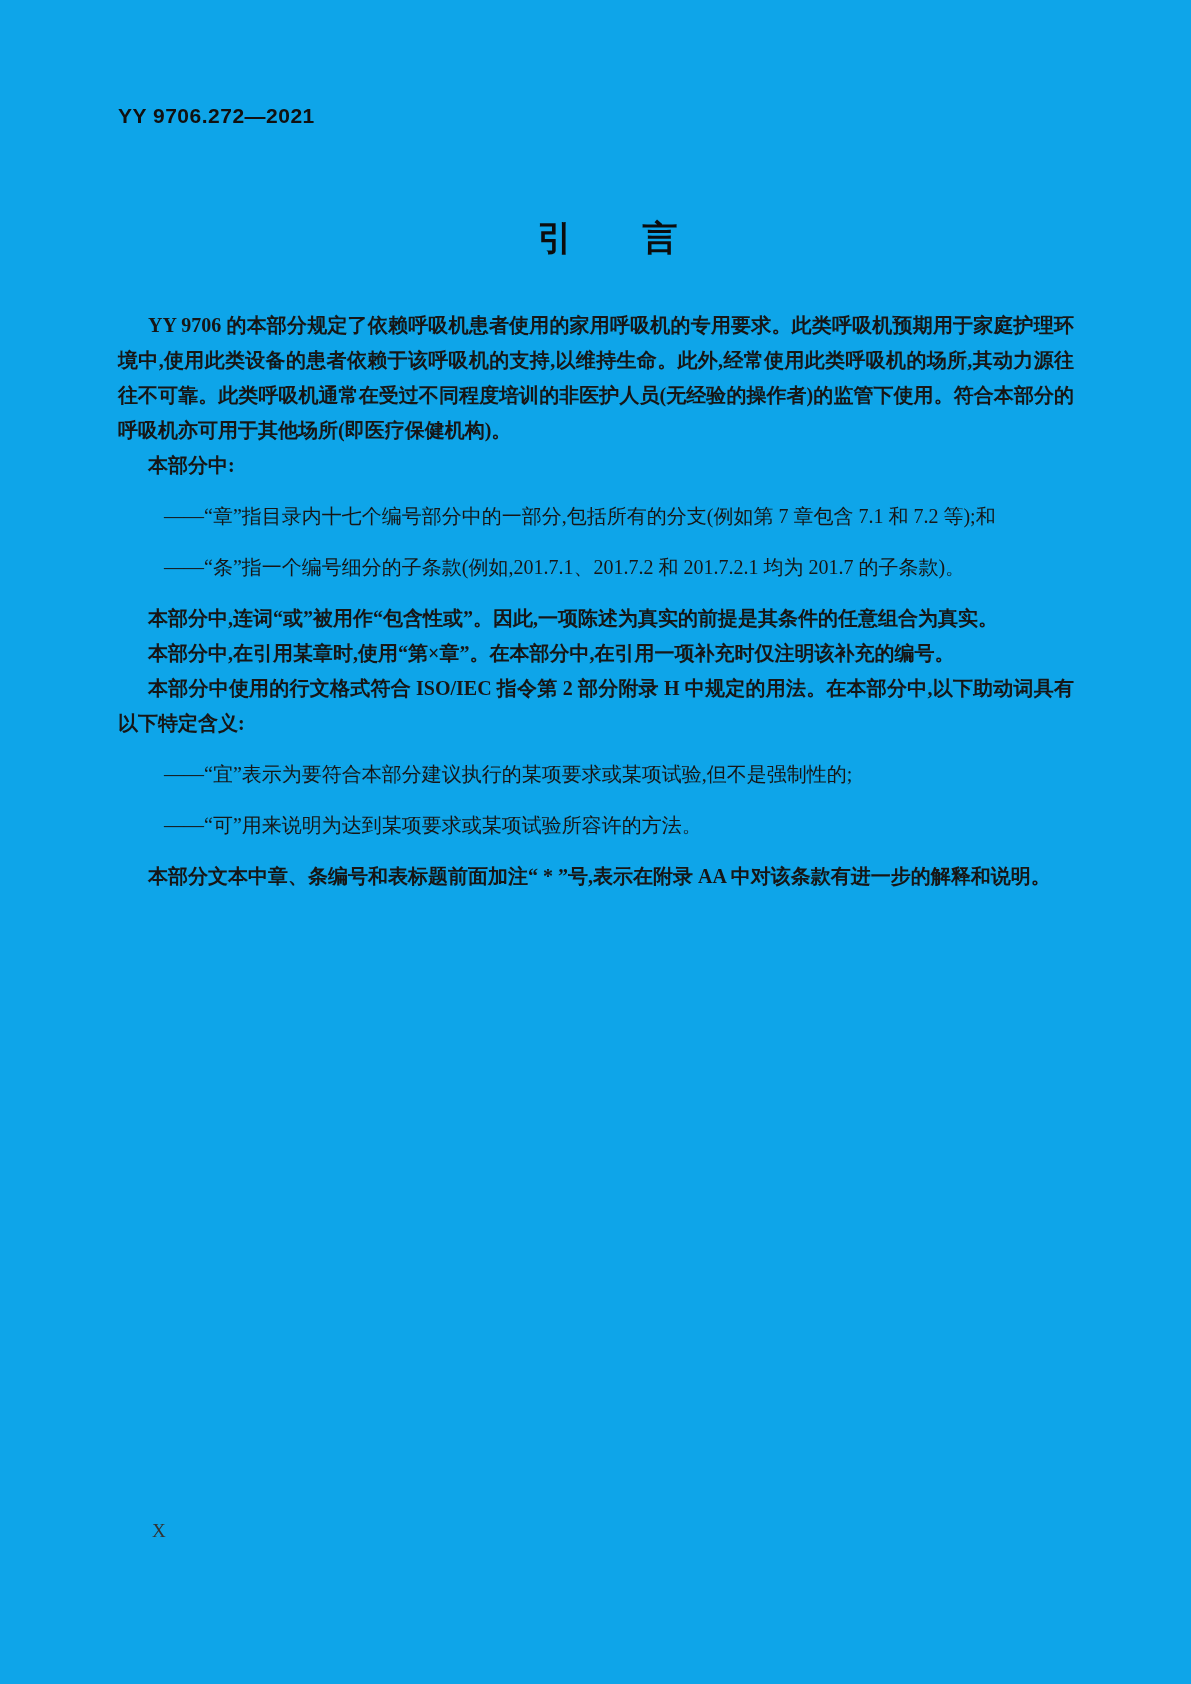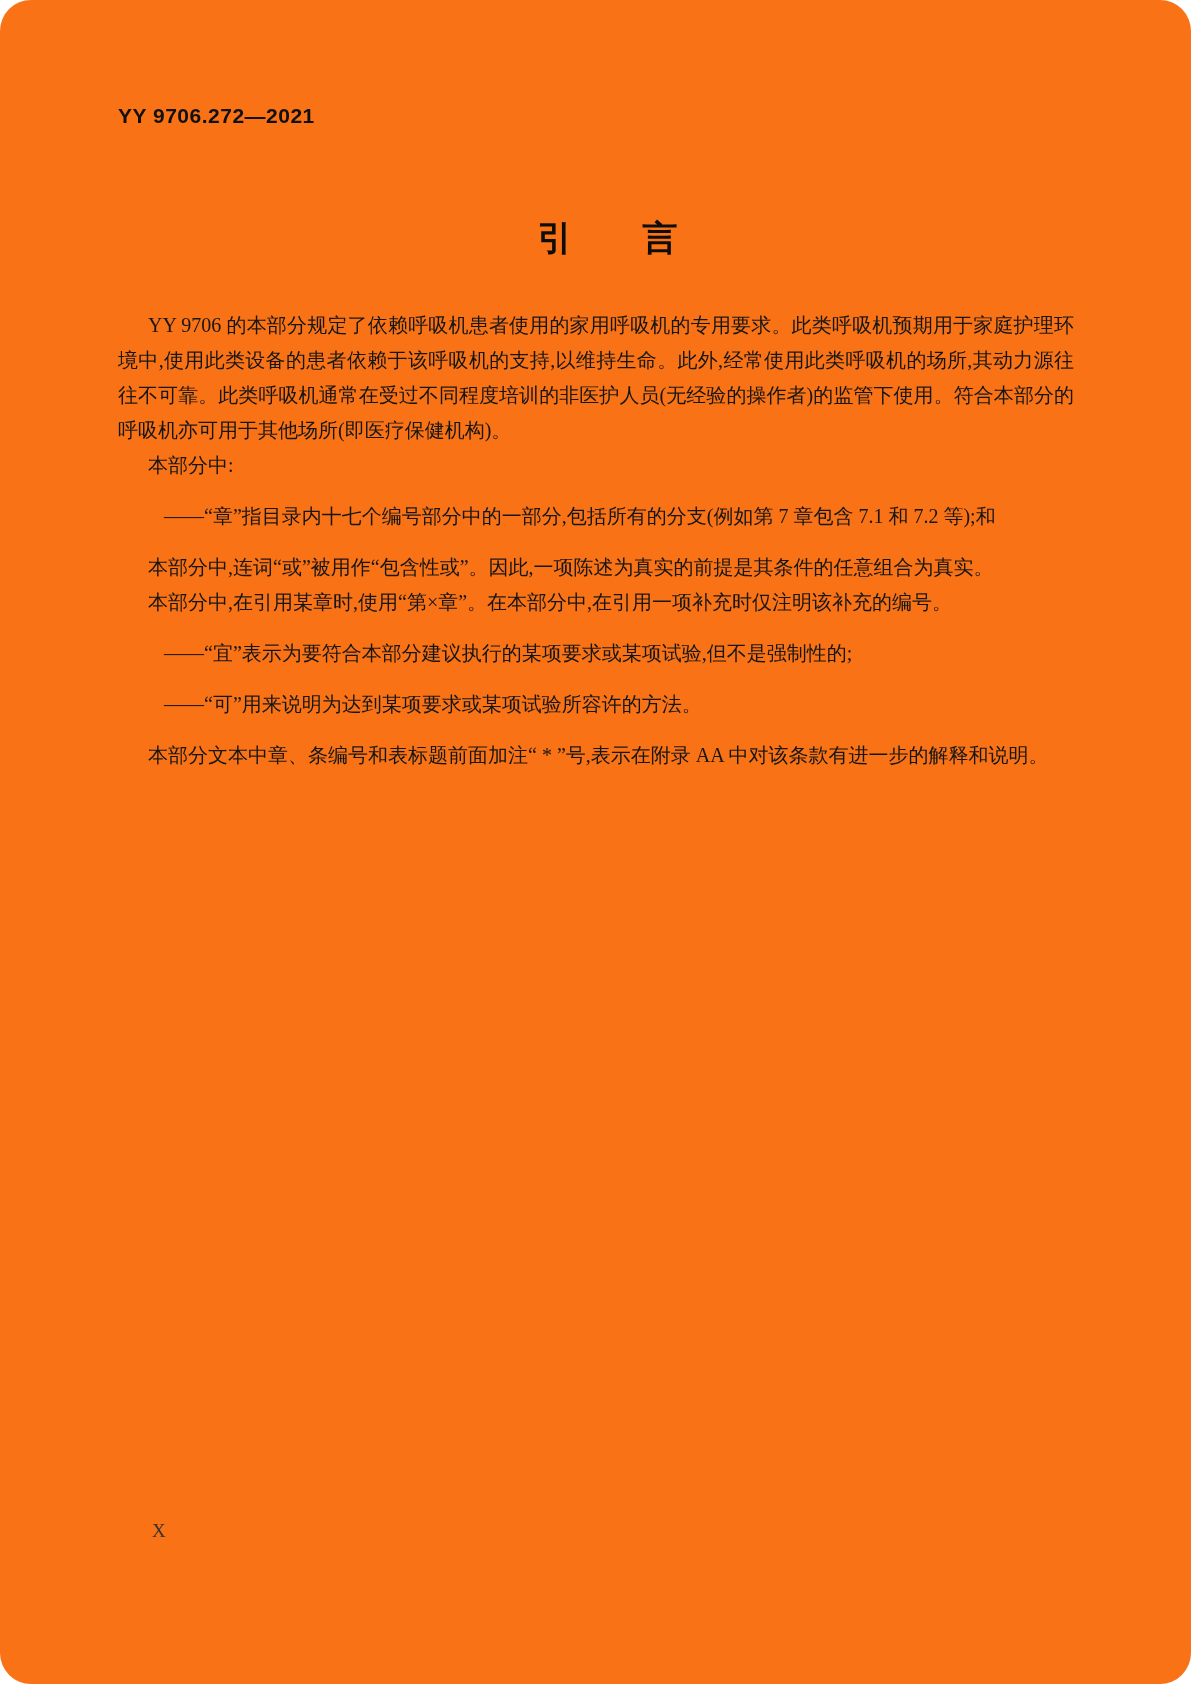--- a/index.html
+++ b/index.html
@@ -8,22 +8,21 @@
     height: 1684px;
     background: #ffffff;
     position: relative;
     font-family: "Liberation Serif", "DejaVu Serif", serif;
     color: #141414;
     overflow: hidden;
   }
   .page {
     position: absolute;
     inset: 0;
-    background: #f97316;
-    border-radius: 31px;
+    background: #0ea5e9;
   }
   .std-number {
     position: absolute;
     left: 118px;
     top: 104px;
     font-size: 21px;
     font-weight: 700;
     font-family: "Liberation Sans", "DejaVu Sans", sans-serif;
     letter-spacing: 0.5px;
     color: #111;
@@ -47,20 +46,21 @@
     top: 308px;
     width: 956px;
     font-size: 20px;
     line-height: 35px;
     text-align: justify;
     color: #161616;
   }
   .para {
     margin: 0;
     text-indent: 1.5em;
+    font-weight: bold;
   }
   .dash-item {
     margin: 16px;
     padding-left: 2.7em;
     text-indent: -1.2em;
   }
   .page-number {
     position: absolute;
     left: 152px;
     top: 1520px;
@@ -74,21 +74,23 @@
 
 <div class="page">
   <div class="std-number">YY 9706.272—2021</div>
 
   <h1 class="doc-title">引　　言</h1>
 
   <div class="content" id="content">
       <div class="para">YY 9706 的本部分规定了依赖呼吸机患者使用的家用呼吸机的专用要求。此类呼吸机预期用于家庭护理环境中,使用此类设备的患者依赖于该呼吸机的支持,以维持生命。此外,经常使用此类呼吸机的场所,其动力源往往不可靠。此类呼吸机通常在受过不同程度培训的非医护人员(无经验的操作者)的监管下使用。符合本部分的呼吸机亦可用于其他场所(即医疗保健机构)。</div>
       <div class="para">本部分中:</div>
       <div class="dash-item">——“章”指目录内十七个编号部分中的一部分,包括所有的分支(例如第 7 章包含 7.1 和 7.2 等);和</div>
+      <div class="dash-item">——“条”指一个编号细分的子条款(例如,201.7.1、201.7.2 和 201.7.2.1 均为 201.7 的子条款)。</div>
       <div class="para">本部分中,连词“或”被用作“包含性或”。因此,一项陈述为真实的前提是其条件的任意组合为真实。</div>
       <div class="para">本部分中,在引用某章时,使用“第×章”。在本部分中,在引用一项补充时仅注明该补充的编号。</div>
+      <div class="para">本部分中使用的行文格式符合 ISO/IEC 指令第 2 部分附录 H 中规定的用法。在本部分中,以下助动词具有以下特定含义:</div>
       <div class="dash-item">——“宜”表示为要符合本部分建议执行的某项要求或某项试验,但不是强制性的;</div>
       <div class="dash-item">——“可”用来说明为达到某项要求或某项试验所容许的方法。</div>
       <div class="para">本部分文本中章、条编号和表标题前面加注“ * ”号,表示在附录 AA 中对该条款有进一步的解释和说明。</div>
     </div>
 
   <div class="page-number">X</div>
 </div>
 
 </body></html>

